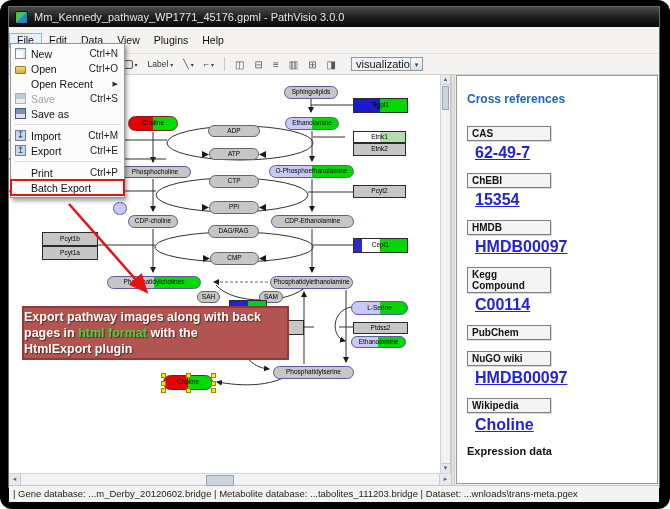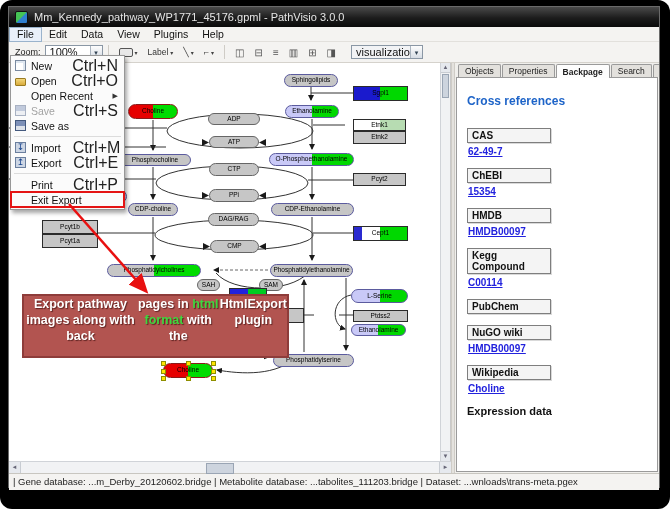--- a/index.html
+++ b/index.html
@@ -2,21 +2,21 @@
 <html><head>
 <meta charset="utf-8">
 <style>
   html,body{margin:0;padding:0;background:#fff;font-family:"Liberation Sans",sans-serif;}
   .frame{position:relative;width:670px;height:509px;background:#000;border-radius:12px;overflow:hidden;}
   .window{position:absolute;left:8px;top:6px;width:652px;height:482px;background:#eab308;border:1px solid #6a6a6a;box-sizing:border-box;}
   
   .titlebar{height:20px;background:linear-gradient(#4a4a4a,#1c1c1c 55%,#0a0a0a);display:flex;align-items:center;color:#e6e6e6;font-size:11px;white-space:nowrap;overflow:hidden;}
   .logo{width:11px;height:11px;margin:0 6px 0 6px;background:linear-gradient(135deg,#45c455 49%,#2f7fd0 51%);border-radius:2px;border:1px solid #111;flex:none;}
   
-  .menubar{height:15px;background:#f4f3f1;display:flex;align-items:center;font-size:10.5px;border-bottom:1px solid #e2e0dc;box-sizing:border-box;}
+  .menubar{height:27px;background:#f4f3f1;display:flex;align-items:center;font-size:10.5px;border-bottom:1px solid #e2e0dc;box-sizing:border-box;}
   .mb-item{padding:0 7px;height:15px;line-height:15px;color:#111;}
   .mb-item.open{background:#e9f0fa;border:1px solid #9ab3cc;box-sizing:border-box;line-height:13px;}
   
   .toolbar{height:21px;background:#f4f3f1;border-bottom:1px solid #d5d2cc;display:flex;align-items:center;font-size:10px;box-sizing:border-box;}
   .zoom-label{font-size:9px;margin:0 4px 0 6px;color:#222;}
   .combo{display:inline-flex;align-items:center;background:#fff;border:1px solid #8a97a5;height:14px;box-sizing:border-box;}
   .zoom-combo{width:58px;}
   .combo-val{flex:1;padding:0 4px;font-size:11px;color:#111;white-space:nowrap;overflow:hidden;}
   .combo-arrow{width:11px;text-align:center;font-size:7px;color:#345;background:linear-gradient(#fdfdfd,#d7dde5);border-left:1px solid #aab4bf;height:100%;line-height:13px;}
   .viz-combo{width:72px;margin-left:10px;background:#f2f3f5;}
@@ -32,21 +32,21 @@
   .canvas-col{width:442px;display:flex;flex-direction:column;flex:none;}
   .canvas{position:relative;background:#fff;height:398px;overflow:hidden;border-right:1px solid #c9c9c9;}
   .edges{position:absolute;left:0;top:0;}
   #nodes{position:absolute;left:0;top:0;width:100%;height:100%;}
   .node{position:absolute;background:#c6c6c6;border:1px solid #666;box-sizing:border-box;display:flex;align-items:center;justify-content:center;}
   .node.met{border-radius:8px;}
   .node.gene{border-radius:0;border-color:#2b2b2b;}
   .nlabel{font-size:6.5px;color:#000;white-space:nowrap;line-height:1;}
   .handle{position:absolute;width:5px;height:5px;background:#ffe400;border:1px solid #8e8e00;box-sizing:border-box;}
   
-  .annotation{position:absolute;left:13px;top:231px;width:267px;height:64px;background:#b25450;border:2px solid #8e3c3a;box-sizing:border-box;display:flex;flex-direction:row;justify-content:center;text-align:center;z-index:30;}
+  .annotation{position:absolute;left:13px;top:231px;width:267px;height:54px;background:#b25450;border:2px solid #8e3c3a;box-sizing:border-box;display:flex;flex-direction:column;justify-content:center;text-align:left;z-index:30;}
   .a-line{font-size:12.5px;font-weight:bold;color:#fff;line-height:16px;text-shadow:1px 1px 1px #5e2321;}
   .a-line .hl{color:#3fd63f;}
   
   .vscroll{position:absolute;right:0;top:0;bottom:0;width:10px;background:#f1f2f4;border-left:1px solid #d0d3d8;box-sizing:border-box;font-size:6px;color:#667;text-align:center;}
   .vs-btn{display:block;height:9px;line-height:9px;background:#e6e9ee;border-bottom:1px solid #c8ccd2;}
   .vs-btn.bottom{position:absolute;bottom:0;left:0;right:0;border-top:1px solid #c8ccd2;border-bottom:none;}
   .vthumb{display:block;height:22px;margin:1px;background:#cdd4de;border:1px solid #9aa5b4;}
   .hscroll{height:12px;background:#f1f2f4;border-top:1px solid #d0d3d8;position:relative;box-sizing:border-box;}
   .sb-btn{position:absolute;left:0;top:0;width:11px;height:11px;font-size:6px;line-height:11px;text-align:center;color:#667;background:#e6e9ee;border-right:1px solid #c8ccd2;}
   .sb-btn.right{left:auto;right:0;border-right:none;border-left:1px solid #c8ccd2;}
@@ -54,40 +54,40 @@
   .divider{width:4px;background:#e4e2de;border-left:1px solid #cfccc6;border-right:1px solid #cfccc6;box-sizing:border-box;flex:none;}
   
   .panel{flex:1;background:#f0efec;display:flex;flex-direction:column;overflow:hidden;}
   .tabs{height:14px;display:flex;align-items:flex-end;padding-left:3px;font-size:8.5px;color:#222;}
   .tab{padding:1px 6px;border:1px solid #9a9a9a;border-bottom:none;background:#e3e1dd;margin-right:1px;border-radius:2px 2px 0 0;white-space:nowrap;}
   .tab.active{background:#fdfdfd;font-weight:bold;position:relative;top:1px;padding-top:2px;}
   .panel-content{flex:1;background:#fff;border:1px solid #9a9a9a;margin:0 1px 1px 1px;overflow:hidden;padding-left:10px;}
   .xref-heading{color:#1e64c8;font-weight:bold;font-size:12px;margin:16px 0 20px 0;}
   .section{margin-bottom:11px;}
   .sec-box{width:84px;box-sizing:border-box;border:1px solid #7e7e7e;background:#f4f4f4;box-shadow:1px 1px 0 #d9d9d9;font-weight:bold;font-size:10px;padding:1px 4px;color:#111;}
-  .sec-link{margin:3px 0 0 1px;font-size:10px;font-weight:bold;color:#2222dd;text-decoration:underline;cursor:pointer;}
+  .sec-link{margin:3px 0 0 8px;font-size:16px;font-weight:bold;color:#2222dd;text-decoration:underline;cursor:pointer;}
   .sec-val{margin:3px 0 0 1px;font-size:10px;color:#222;}
   .expr-heading{font-weight:bold;font-size:11px;color:#111;margin-top:6px;}
   
   .statusbar{height:16px;background:#f4f3f1;border-top:1px solid #c8c6c0;font-size:9.5px;color:#222;line-height:15px;padding-left:4px;white-space:nowrap;overflow:hidden;}
   
-  .filemenu{position:absolute;left:1px;top:48px;width:113px;background:#fbfbfb;border:1px solid #979797;box-shadow:2px 3px 4px rgba(0,0,0,.35);z-index:50;padding:2px 0;}
+  .filemenu{position:absolute;left:1px;top:36px;width:113px;background:#fbfbfb;border:1px solid #979797;box-shadow:2px 3px 4px rgba(0,0,0,.35);z-index:50;padding:2px 0;}
   .menu-item{display:flex;align-items:center;height:15px;padding:0 6px 0 4px;font-size:10.5px;color:#111;}
   .menu-item.highlighted{outline:2px solid #e41414;outline-offset:-1px;}
   .menu-item.disabled .mi-label{color:#a3a3a3;}
   .menu-item.disabled .mi-icon{opacity:.45;}
   .mi-icon{width:11px;height:11px;margin-right:5px;display:inline-block;flex:none;box-sizing:border-box;}
   .new-document-icon{background:#fff;border:1px solid #7a8aa0;box-shadow:inset -2px 2px 0 #dfe7f0;}
   .open-folder-icon{background:linear-gradient(#f3d77c,#d9ab3c);border:1px solid #9a7b20;height:8px;margin-top:3px;border-radius:1px;}
   .save-icon,.save-as-icon{background:#7d90b8;border:1px solid #44597e;box-shadow:inset 0 -4px 0 #dde2ea;}
   .import-icon,.export-icon{background:#cdd6e4;border:1px solid #6b7f9e;text-align:center;}
   .import-icon::after{content:"↧";font-size:9px;line-height:9px;color:#13408a;display:block;}
   .export-icon::after{content:"↥";font-size:9px;line-height:9px;color:#13408a;display:block;}
   .mi-label{white-space:nowrap;}
-  .mi-short{margin-left:auto;padding-left:12px;font-size:16px;color:#222;}
+  .mi-short{margin-left:auto;padding-left:12px;font-size:10px;color:#222;}
   .mi-short.sub{font-size:7px;color:#333;}
   .menu-sep{height:1px;background:#dcdcdc;margin:3px 3px;}
   .red-arrow{position:absolute;left:0;top:0;width:652px;height:480px;pointer-events:none;z-index:60;}
 </style>
 </head>
 <body>
 
 <div class="frame">
   <div class="window">
 
@@ -314,27 +314,20 @@
         <div class="hscroll">
           <span class="sb-btn">◄</span>
           <span class="hthumb"></span>
           <span class="sb-btn right">►</span>
         </div>
       </div>
 
       <div class="divider"></div>
 
       <div class="panel">
-        <div class="tabs" id="tabs">
-            <span class="tab">Objects</span>
-            <span class="tab">Properties</span>
-            <span class="tab active">Backpage</span>
-            <span class="tab">Search</span>
-            <span class="tab">Legend</span>
-          </div>
         <div class="panel-content">
           <div class="xref-heading">Cross references</div>
           <div id="sections">
               <div class="section">
                 <div class="sec-box">CAS</div>
                 <div class="sec-link">62-49-7</div>
               </div>
               <div class="section">
                 <div class="sec-box">ChEBI</div>
                 <div class="sec-link">15354</div>
@@ -405,21 +398,21 @@
             <span class="mi-short">Ctrl+E</span>
           </div>
           <div class="menu-sep"></div>
           <div class="menu-item">
             <span class="mi-icon "></span>
             <span class="mi-label">Print</span>
             <span class="mi-short">Ctrl+P</span>
           </div>
           <div class="menu-item highlighted">
             <span class="mi-icon "></span>
-            <span class="mi-label">Exit Export</span>
+            <span class="mi-label">Batch Export</span>
             <span class="mi-short"></span>
           </div>
         </div>
     </div>
 
     <svg class="red-arrow">
       <defs>
         <marker id="redarr" markerWidth="9" markerHeight="9" refX="6" refY="3.5" orient="auto">
           <path d="M0,0 L8,3.5 L0,7 Z" fill="#e81010"></path>
         </marker>

